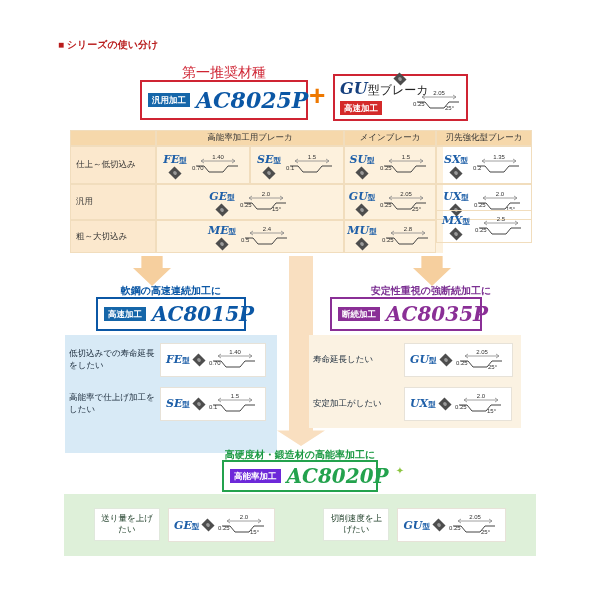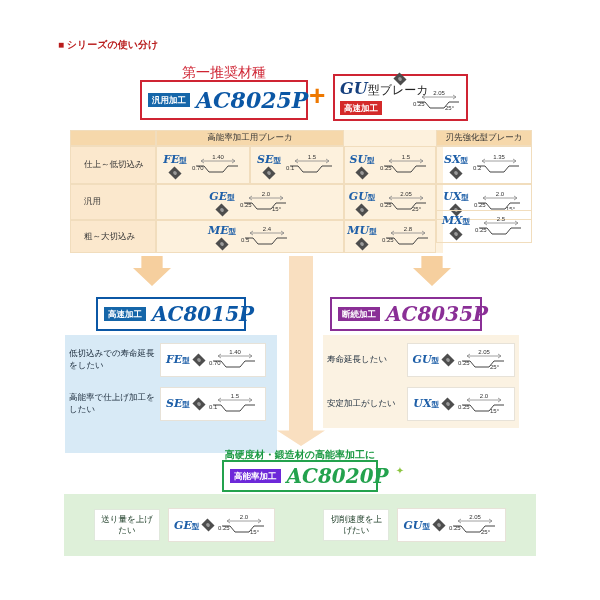--- a/index.html
+++ b/index.html
@@ -22,21 +22,21 @@
   .tb-name{font-family:"DejaVu Serif",serif;font-style:italic;font-weight:bold;font-size:16px;color:#16407e;}
   .tb-suffix{font-size:12px;color:#222;font-weight:normal;}
   .tb-badge{position:absolute;left:5px;bottom:4px;}
   .tb-ins{position:absolute;left:60px;bottom:6px;}
   .tb-prof{position:absolute;right:2px;top:13px;}
   
   .table{left:70px;top:130px;width:373px;height:123px;background:#fdf1dd;}
   .th{position:absolute;top:0;height:16px;background:#f6d8ab;font-size:8.5px;color:#333;
       display:flex;align-items:center;justify-content:center;border:1px solid #f1ddbd;box-sizing:border-box;}
   .rl{position:absolute;left:0;width:86px;background:#fbe8cd;font-size:8.5px;color:#333;
-      display:flex;align-items:center;padding-left:13px;border:1px solid #f1ddbd;box-sizing:border-box;}
+      display:flex;align-items:center;padding-left:5px;border:1px solid #f1ddbd;box-sizing:border-box;}
   .cell{position:absolute;border:1px solid #f1ddbd;display:flex;align-items:center;
         justify-content:center;gap:4px;padding:2px 3px;box-sizing:border-box;}
   .bcol{display:flex;flex-direction:column;align-items:center;gap:2px;}
   .bname{display:flex;align-items:baseline;}
   .bn{font-family:"DejaVu Serif",serif;font-style:italic;font-weight:bold;font-size:11px;color:#1e5fa8;}
   .bs{font-size:7.5px;color:#1e5fa8;font-weight:bold;}
   .ins{width:10px;height:10px;background:#4d4d4d;transform:rotate(45deg) scale(1,.85);position:relative;flex:0 0 auto;display:inline-block;}
   .ins::after{content:"";position:absolute;left:3px;top:3px;width:4px;height:4px;background:#9a9a9a;border-radius:50%;}
   .prof{width:52px;height:24px;flex:0 0 auto;}
   .prof .dim{stroke:#888;fill:none;stroke-width:.8;}
@@ -51,21 +51,21 @@
   
   .cap{font-size:10px;font-weight:bold;text-align:center;}
   .cap.blue{color:#0b57a5;} .cap.purple{color:#7b2f92;} .cap.green{color:#1d9a44;}
   .panel{display:flex;flex-direction:column;gap:3px;padding:4px;}
   .panel.blue{background:#d8eaf6;} .panel.cream{background:#fbf2e2;}
   .prow{display:flex;align-items:center;gap:5px;height:41px;}
   .plabel{width:86px;font-size:8.5px;line-height:1.35;color:#1a2a3a;}
   .pcard{background:#fff;border:1px solid #e7e2d8;display:flex;align-items:center;gap:4px;padding:2px 5px;height:34px;box-sizing:border-box;}
   
   .bpanel{left:64px;top:494px;width:472px;height:62px;background:#def0d9;display:flex;align-items:center;justify-content:space-around;padding:0 6px;}
-  .bgroup{display:flex;align-items:center;gap:8px;}
+  .bgroup{display:flex;align-items:flex-start;gap:8px;}
   .blabel{background:#fff;border:1px solid #e0e8dc;width:58px;font-size:8.5px;line-height:1.35;text-align:center;padding:4px 3px;color:#1a3a24;}
   .sparkle{font-size:10px;color:#8bc53f;margin-left:1px;transform:translateY(-6px);display:inline-block;}
 </style>
 </head>
 <body>
 
 <div class="page">
 
   <div class="abs title">■ シリーズの使い分け</div>
 
@@ -92,20 +92,21 @@
         <path class="dim" d="M10,8H44M10,8l3,-2M10,8l3,2M44,8l-3,-2M44,8l-3,2"></path>
         <path class="outline" d="M5,13h8l5,6h14l5,-6h10"></path>
         <text x="1" y="17">0.25</text>
         <text x="33" y="21">25°</text>
       </svg>
   </div>
 
   <div class="abs table">
     <div class="th" style="left:0;width:86px;"></div>
     <div class="th" style="left:86px;width:188px;">高能率加工用ブレーカ</div>
+    <div class="th" style="left:274px;width:92px;">メインブレーカ</div>
     <div class="th" style="left:366px;width:96px;">刃先強化型ブレーカ</div>
 
     <div class="rl" style="top:16px;height:38px;">仕上～低切込み</div>
     <div class="rl" style="top:54px;height:36px;">汎用</div>
     <div class="rl" style="top:90px;height:33px;">粗～大切込み</div>
 
     <div class="cell" style="left:86px;top:16px;width:94px;height:38px;">
       <div class="bcol">
           <span class="bname">
             <span class="bn">FE</span>
@@ -262,20 +263,21 @@
       <svg class="prof" viewBox="0 0 52 24">
           <text x="27" y="6" text-anchor="middle">2.5</text>
           <path class="dim" d="M10,8H44M10,8l3,-2M10,8l3,2M44,8l-3,-2M44,8l-3,2"></path>
           <path class="outline" d="M5,13h8l5,6h14l5,-6h10"></path>
           <text x="1" y="17">0.25</text>
           <text x="33" y="21"></text>
         </svg>
     </div>
   </div>
 
+  <div class="abs cap blue" style="left:65px;top:284px;width:212px;">軟鋼の高速連続加工に</div>
   <div class="abs gbox" style="left:96px;top:297px;width:150px;height:34px;border:2px solid #0b57a5;">
     <span class="badge blue">高速加工</span>
     <span class="grade blue" style="font-size:20px;">AC8015P</span>
   </div>
   <div class="abs panel blue" style="left:65px;top:335px;width:212px;height:118px;">
     <div class="prow">
       <div class="plabel">低切込みでの寿命延長をしたい</div>
       <div class="pcard">
         <span class="bname">
             <span class="bn">FE</span>
@@ -303,25 +305,26 @@
             <text x="27" y="6" text-anchor="middle">1.5</text>
             <path class="dim" d="M10,8H44M10,8l3,-2M10,8l3,2M44,8l-3,-2M44,8l-3,2"></path>
             <path class="outline" d="M5,13h8l5,6h14l5,-6h10"></path>
             <text x="1" y="17">0.1</text>
             <text x="33" y="21"></text>
           </svg>
       </div>
     </div>
   </div>
 
+  <div class="abs cap purple" style="left:325px;top:284px;width:212px;">安定性重視の強断続加工に</div>
   <div class="abs gbox" style="left:330px;top:297px;width:152px;height:34px;border:2px solid #8a2f96;">
     <span class="badge purple">断続加工</span>
     <span class="grade purple" style="font-size:20px;">AC8035P</span>
   </div>
-  <div class="abs panel cream" style="left:323px;top:335px;width:196px;height:93px;">
+  <div class="abs panel cream" style="left:309px;top:335px;width:212px;height:93px;">
     <div class="prow">
       <div class="plabel">寿命延長したい</div>
       <div class="pcard">
         <span class="bname">
             <span class="bn">GU</span>
             <span class="bs">型</span>
           </span>
         <span class="ins"></span>
         <svg class="prof" viewBox="0 0 52 24">
             <text x="27" y="6" text-anchor="middle">2.05</text>

